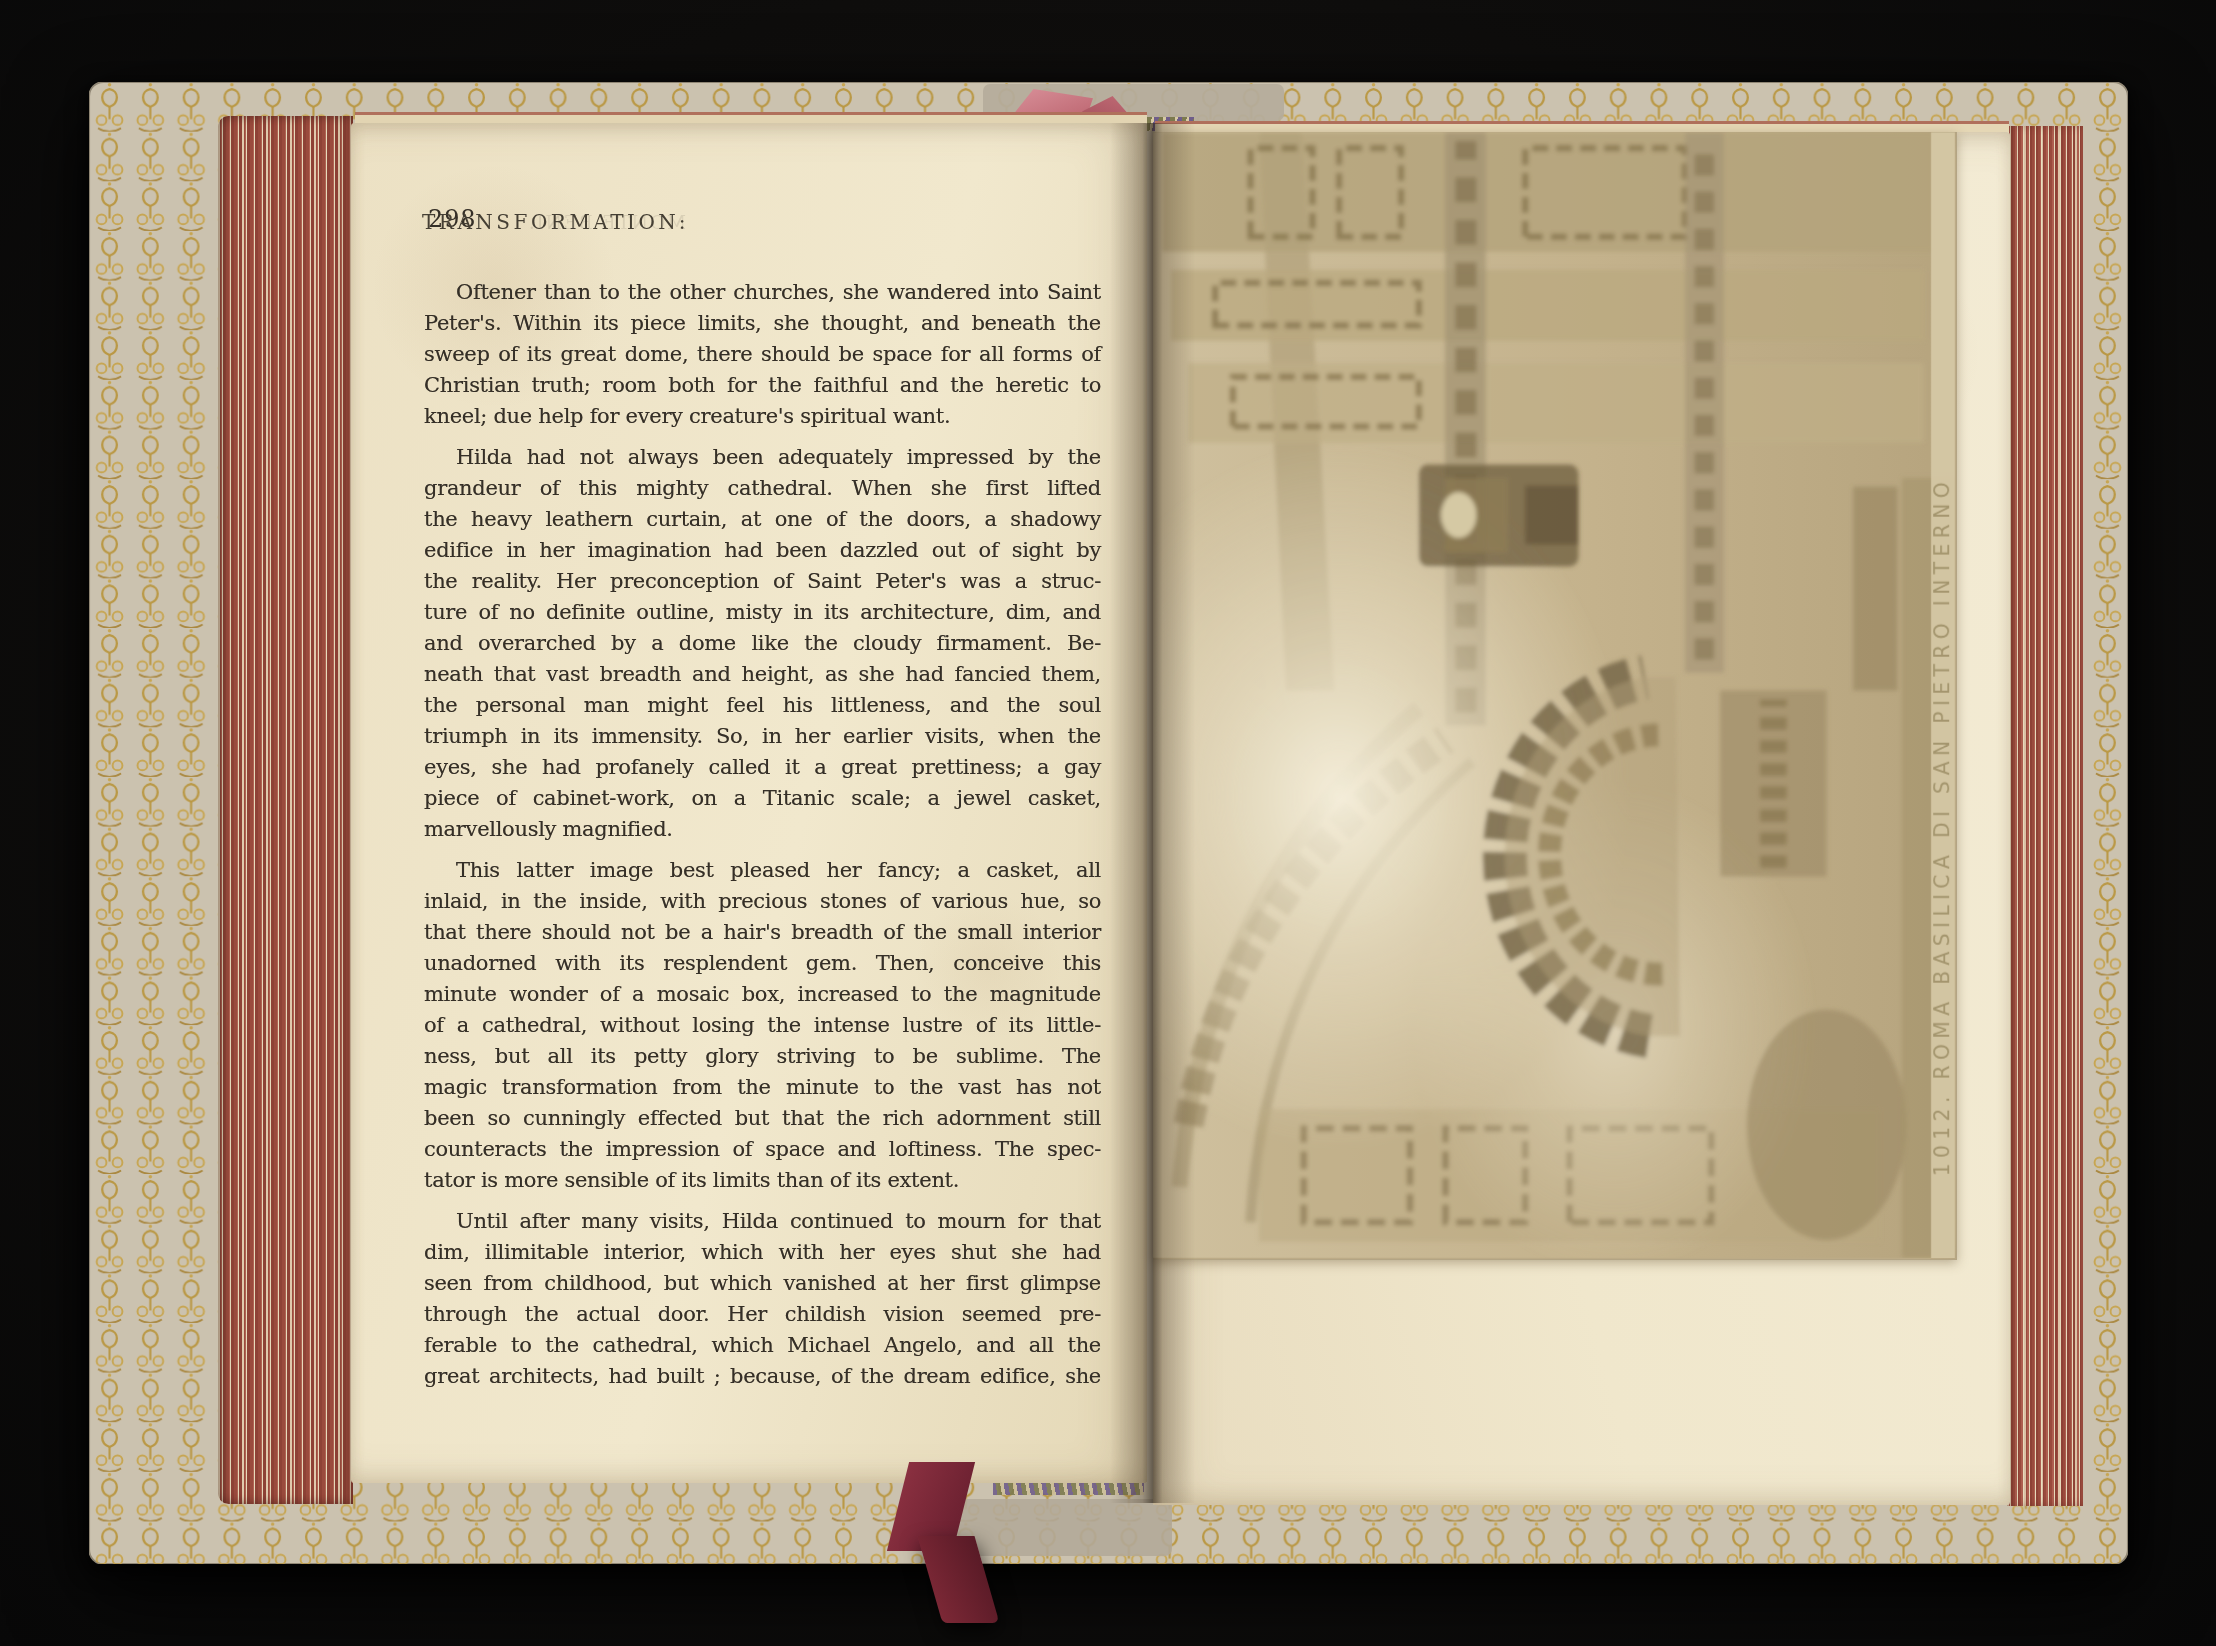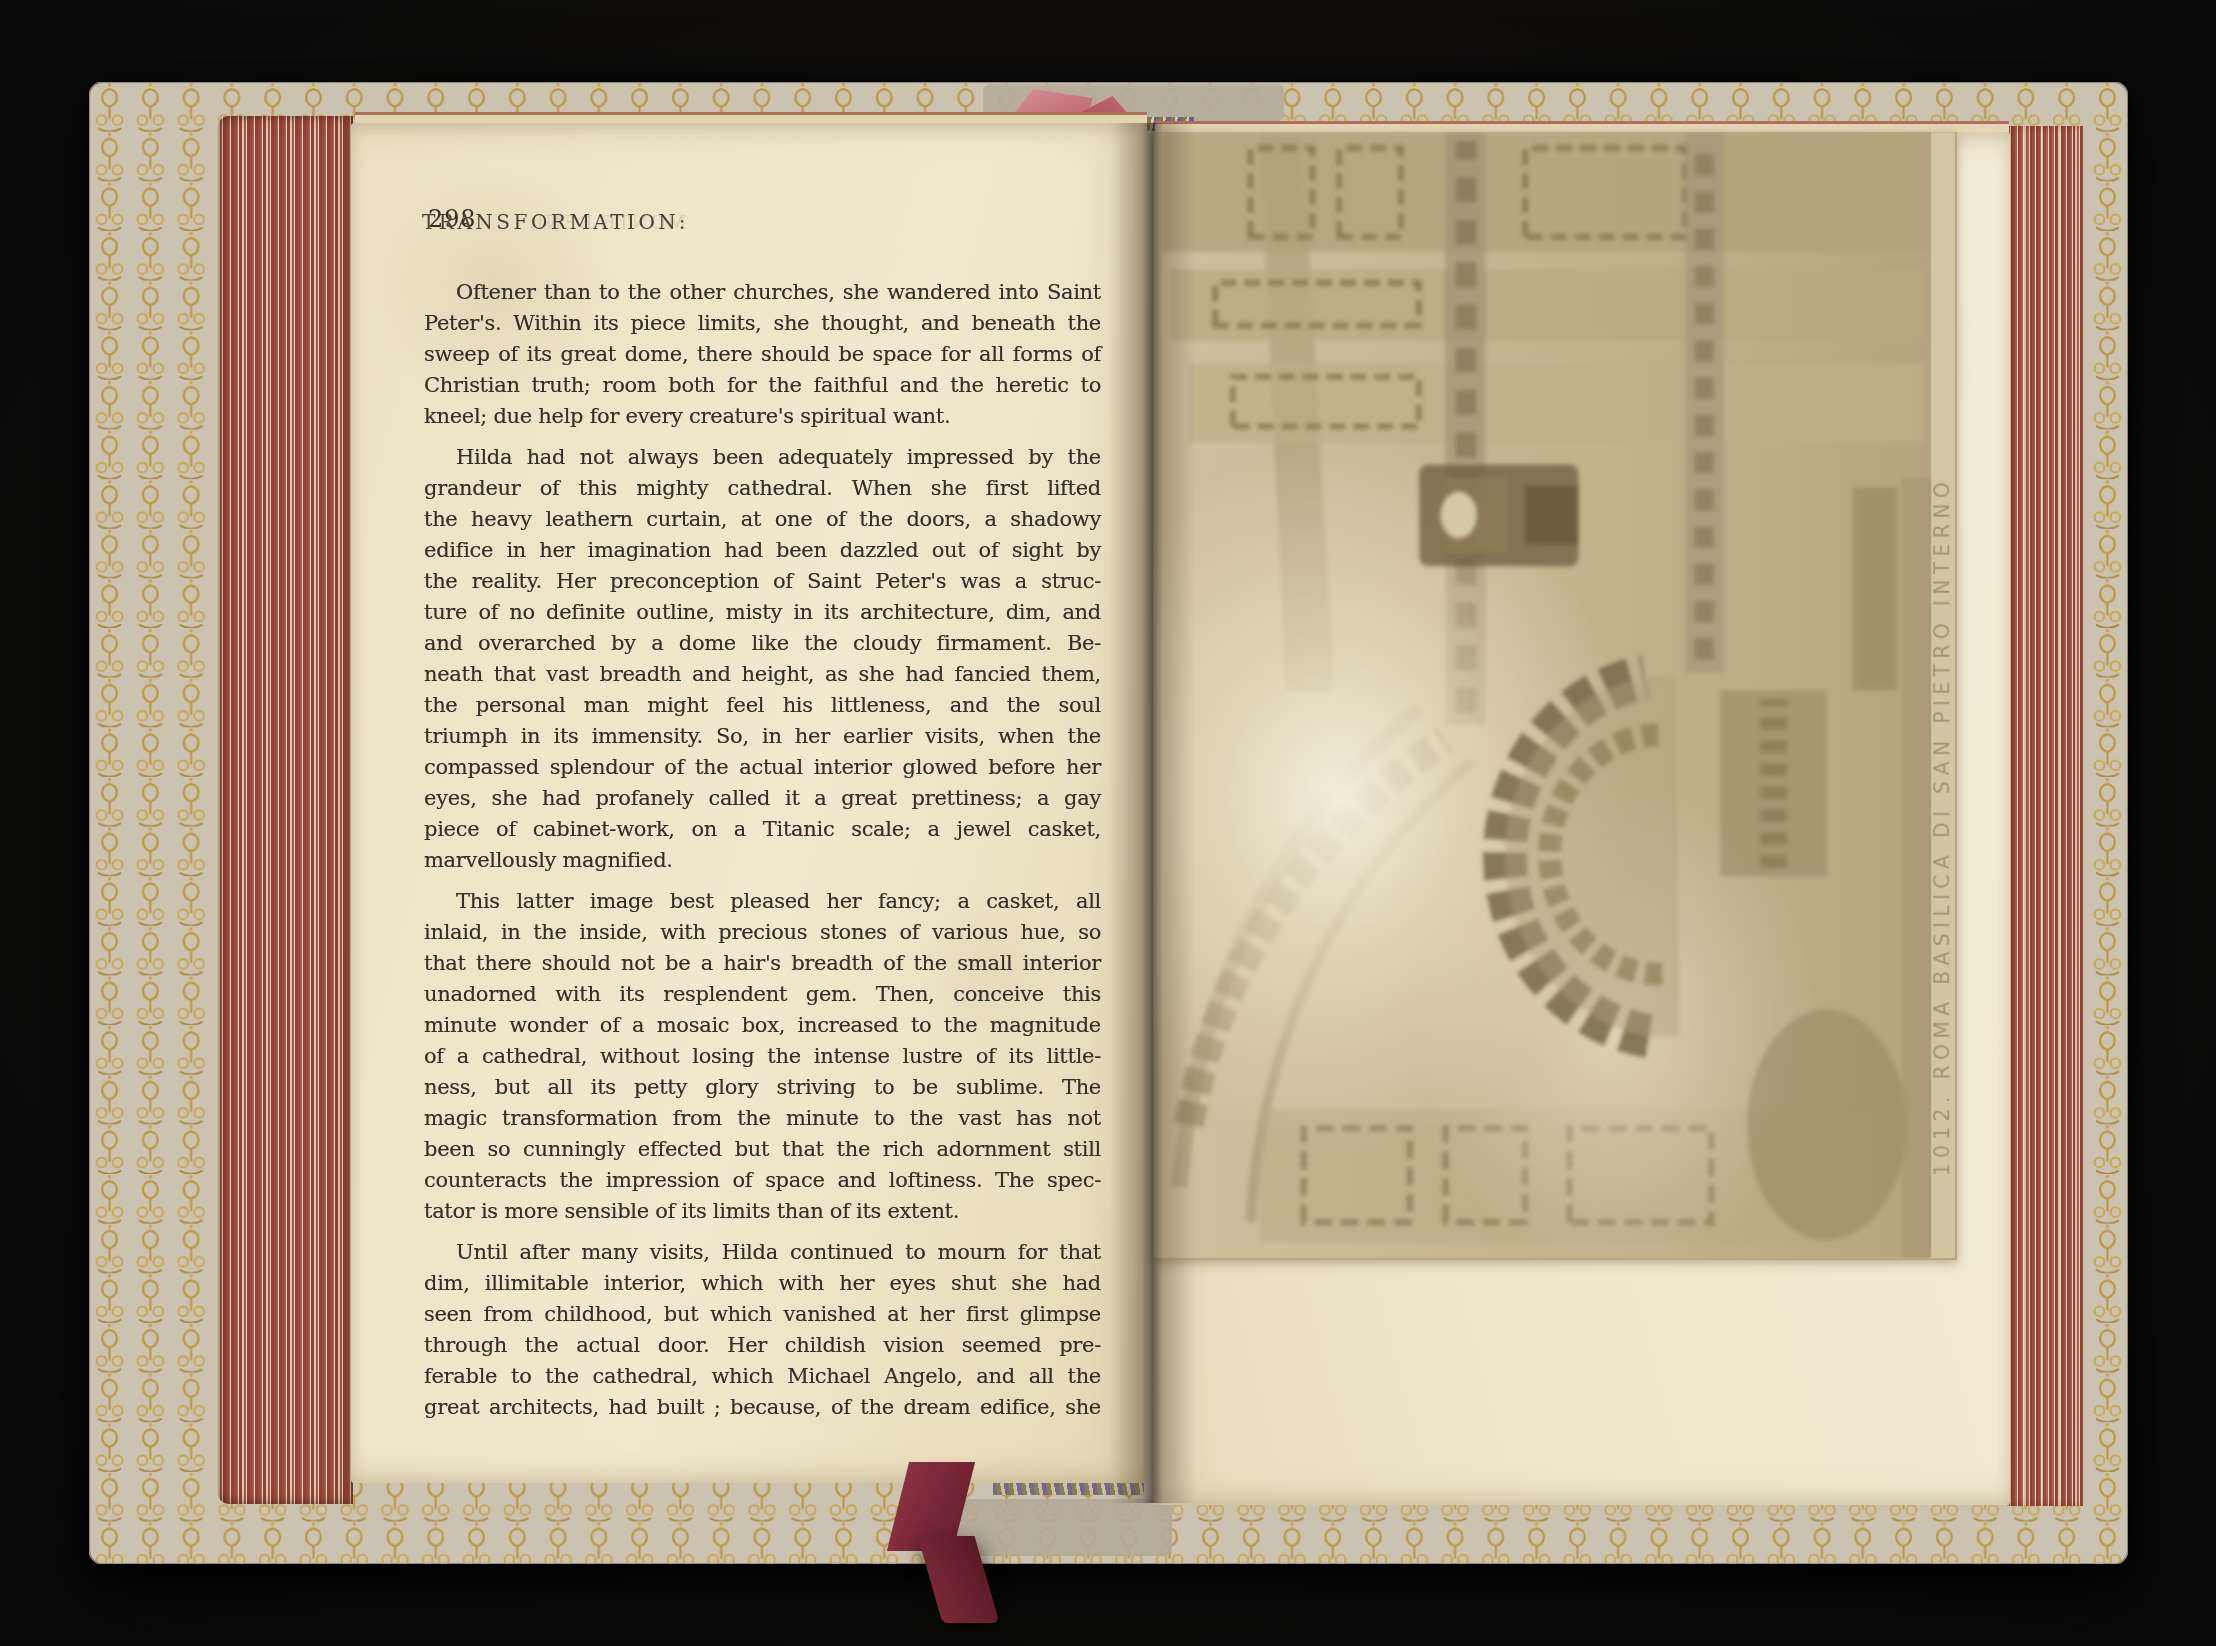--- a/index.html
+++ b/index.html
@@ -132,21 +132,20 @@
           <div class="tline ind">Hilda had not always been adequately impressed by the</div>
           <div class="tline">grandeur of this mighty cathedral.  When she first lifted</div>
           <div class="tline">the heavy leathern curtain, at one of the doors, a shadowy</div>
           <div class="tline">edifice in her imagination had been dazzled out of sight by</div>
           <div class="tline">the reality.  Her preconception of Saint Peter's was a struc-</div>
           <div class="tline">ture of no definite outline, misty in its architecture, dim, and</div>
           <div class="tline">and overarched by a dome like the cloudy firmament.  Be-</div>
           <div class="tline">neath that vast breadth and height, as she had fancied them,</div>
           <div class="tline">the personal man might feel his littleness, and the soul</div>
           <div class="tline">triumph in its immensity.  So, in her earlier visits, when the</div>
-          <div class="tline">compassed splendour of the actual interior glowed before her</div>
           <div class="tline">eyes, she had profanely called it a great prettiness;  a gay</div>
           <div class="tline">piece of cabinet-work, on a Titanic scale;  a jewel casket,</div>
           <div class="tline pend">marvellously magnified.</div>
           <div class="tline ind">This latter image best pleased her fancy;  a casket, all</div>
           <div class="tline">inlaid, in the inside, with precious stones of various hue, so</div>
           <div class="tline">that there should not be a hair's breadth of the small interior</div>
           <div class="tline">unadorned with its resplendent gem.  Then, conceive this</div>
           <div class="tline">minute wonder of a mosaic box, increased to the magnitude</div>
           <div class="tline">of a cathedral, without losing the intense lustre of its little-</div>
           <div class="tline">ness, but all its petty glory striving to be sublime.  The</div>

